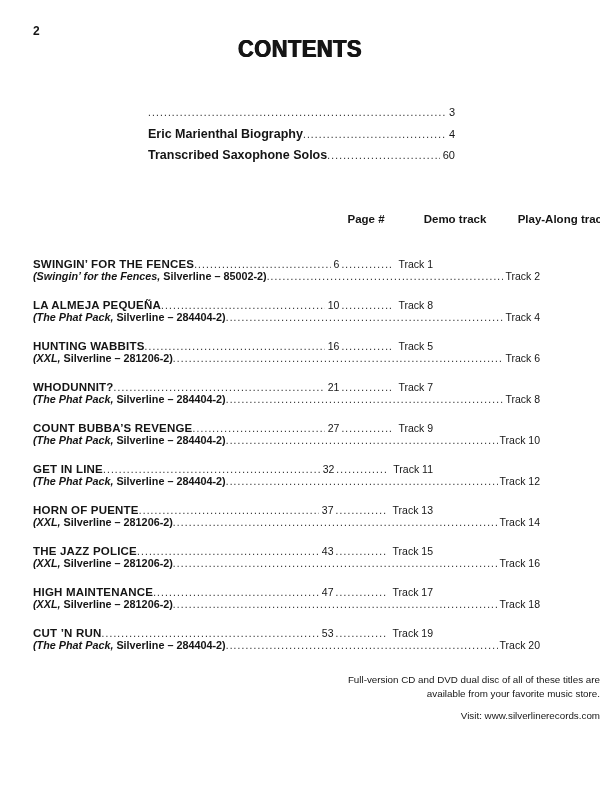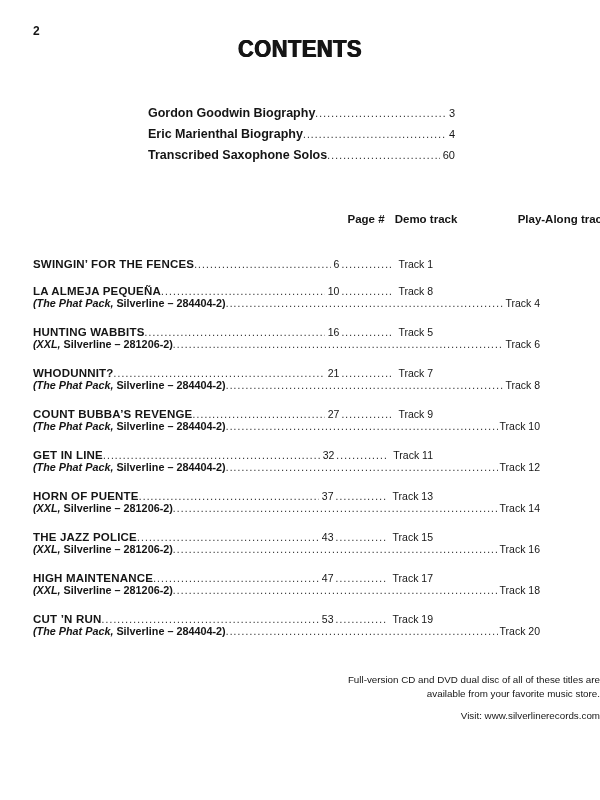--- a/index.html
+++ b/index.html
@@ -23,21 +23,21 @@
   .dots {
     flex:1 1 auto; min-width:0; overflow:hidden; white-space:nowrap;
     font-size:10px; letter-spacing:1.2px; color:#1c1c1c;
   }
   .dots::after { content:"......................................................................................................................................................................................"; }
   .dots.seg { flex:0 0 52px; }
 
   .col-headers { position:absolute; top:213px; left:0; width:100%; height:16px; font-weight:bold; font-size:11.5px; }
   .col-h { position:absolute; transform:translateX(-50%); white-space:nowrap;margin-left:44px; }
   .col-page { left:322px; }
-  .col-demo { left:382px; }
+  .col-demo { left:411px; }
   .col-play { left:519px; }
 
   .track-list { position:absolute; top:256px; left:33px; width:507px; }
   .entry { margin-bottom:13px; }
   .line1 { display:flex; align-items:flex-end; width:400px; height:14px; }
   .t-title { font-weight:bold; font-size:11.5px; letter-spacing:.2px; white-space:nowrap; }
   .t-page { font-size:10.5px; padding:0 2px 0 3px; }
   .t-demo { font-size:10.5px; margin-left:5px; white-space:nowrap; }
   .line2 { display:flex; align-items:baseline; width:507px; height:14px; }
   .t-album { font-size:10.8px; font-weight:bold; white-space:nowrap; }
@@ -52,21 +52,20 @@
 <body>
 
 <div class="page">
 
   <div class="page-number">2</div>
 
   <h1 class="title">CONTENTS</h1>
 
   <div class="bio-block">
   <div class="bio-row">
-    <span class="bio-label">Gordon Goodwin Biography</span>
     <span class="dots"></span>
     <span class="bio-page">3</span>
   </div>
 
   <div class="bio-row">
     <span class="bio-label">Eric Marienthal Biography</span>
     <span class="dots"></span>
     <span class="bio-page">4</span>
   </div>
 
@@ -85,20 +84,25 @@
 
   <div class="track-list">
   <div class="entry">
     <div class="line1">
       <span class="t-title">SWINGIN’ FOR THE FENCES</span>
       <span class="dots"></span>
       <span class="t-page">6</span>
       <span class="dots seg"></span>
       <span class="t-demo">Track 1</span>
     </div>
+    <div class="line2">
+      <span class="t-album"><span class="alb-i">(Swingin’ for the Fences,</span><span class="alb-r"> Silverline – 85002-2)</span></span>
+      <span class="dots"></span>
+      <span class="t-play">Track 2</span>
+    </div>
   </div>
 
   <div class="entry">
     <div class="line1">
       <span class="t-title">LA ALMEJA PEQUEÑA</span>
       <span class="dots"></span>
       <span class="t-page">10</span>
       <span class="dots seg"></span>
       <span class="t-demo">Track 8</span>
     </div>

